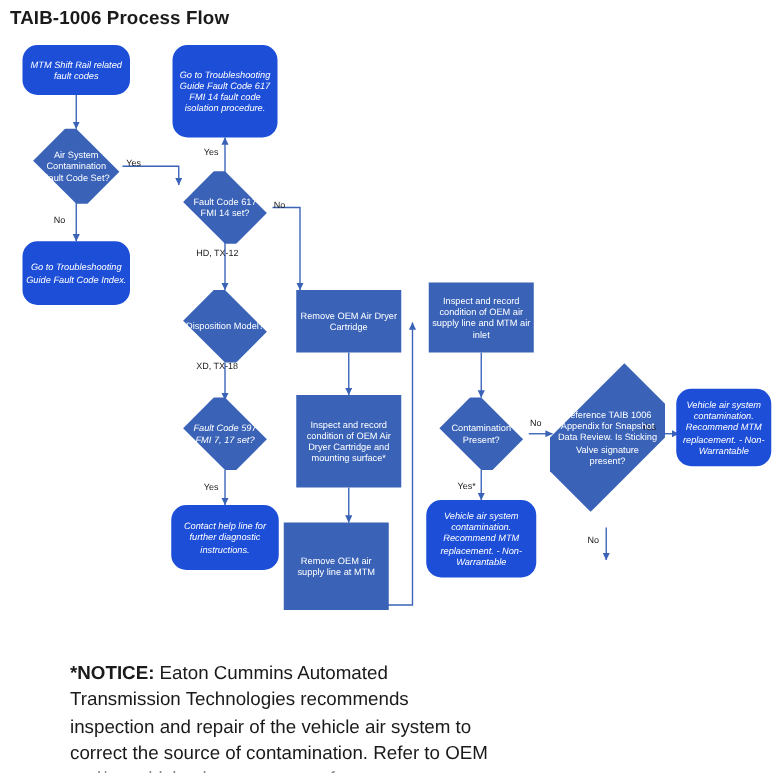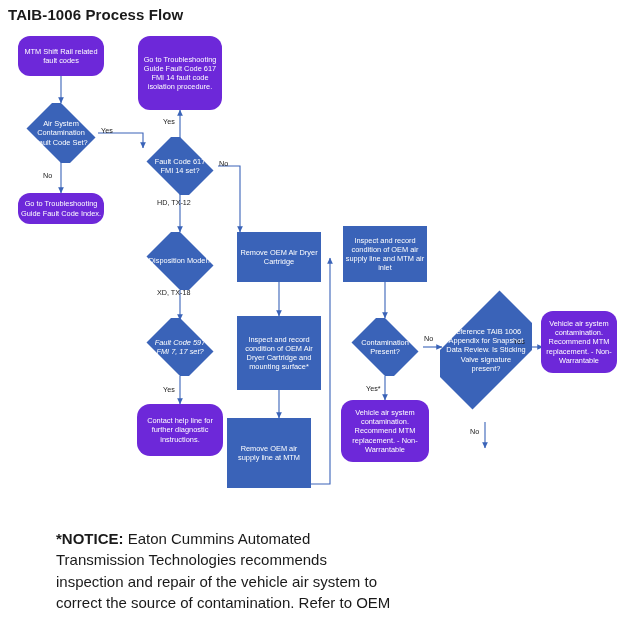--- a/index.html
+++ b/index.html
@@ -34,22 +34,23 @@
     font-size: 7.4px;
     line-height: 1.22;
     text-align: center;
     display: flex;
     align-items: center;
     justify-content: center;
     padding: 2px;
     overflow: hidden;
   }
   .term {
-    background: #6d28d9;
+    background: #1d4ed8;
     border-radius: 12px;
+    font-style: italic;
   }
   .proc {
     background: #3a63b8;
   }
   .dec {
     background: transparent;
   }
   .dec .dec-shape {
     position: absolute;
     left: 0; top: 0;
@@ -138,21 +139,21 @@
 
   <div class="node term" style="left:18px; top:36px; width:86px; height:40px;">
     <span>MTM Shift Rail related fault codes</span>
   </div>
 
   <div class="node dec" style="left:22px; top:103px; width:78px; height:60px;">
     <div class="dec-shape"></div>
     <span class="dec-label">Air System Contamination Fault Code Set?</span>
   </div>
 
-  <div class="node term" style="left:18px; top:193px; width:86px; height:31px;justify-content:flex-end;">
+  <div class="node term" style="left:18px; top:193px; width:86px; height:51px;justify-content:flex-end;">
     <span>Go to Troubleshooting Guide Fault Code Index.</span>
   </div>
 
   <div class="node term" style="left:138px; top:36px; width:84px; height:74px;">
     <span>Go to Troubleshooting Guide Fault Code 617 FMI 14 fault code isolation procedure.</span>
   </div>
 
   <div class="node dec" style="left:142px; top:137px; width:76px; height:58px;">
     <div class="dec-shape"></div>
     <span class="dec-label">Fault Code 617 FMI 14 set?</span>
@@ -161,21 +162,21 @@
   <div class="node dec" style="left:142px; top:232px; width:76px; height:58px;">
     <div class="dec-shape"></div>
     <span class="dec-label">Disposition Model?</span>
   </div>
 
   <div class="node dec" style="left:142px; top:318px; width:76px; height:58px;font-style:italic;">
     <div class="dec-shape"></div>
     <span class="dec-label">Fault Code 597 FMI 7, 17 set?</span>
   </div>
 
-  <div class="node term" style="left:137px; top:404px; width:86px; height:52px;border-radius:13px;">
+  <div class="node term" style="left:137px; top:404px; width:86px; height:52px;">
     <span>Contact help line for further diagnostic instructions.</span>
   </div>
 
   <div class="node proc" style="left:237px; top:232px; width:84px; height:50px;">
     <span>Remove OEM Air Dryer Cartridge</span>
   </div>
 
   <div class="node proc" style="left:237px; top:316px; width:84px; height:74px;">
     <span>Inspect and record condition of OEM Air Dryer Cartridge and mounting surface*</span>
   </div>

